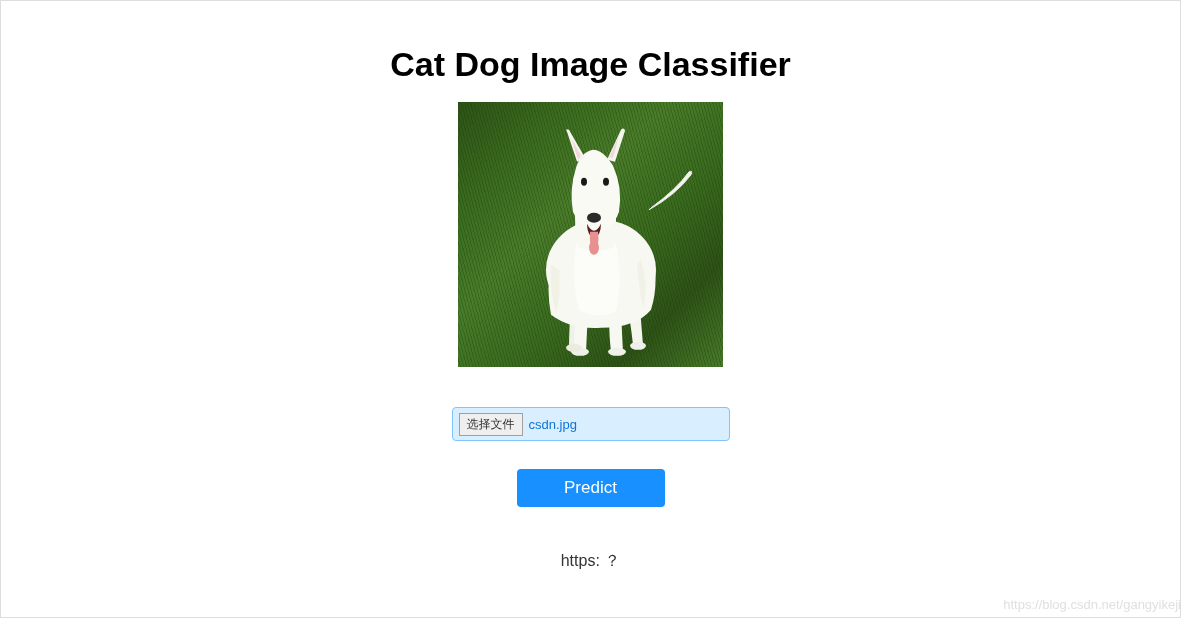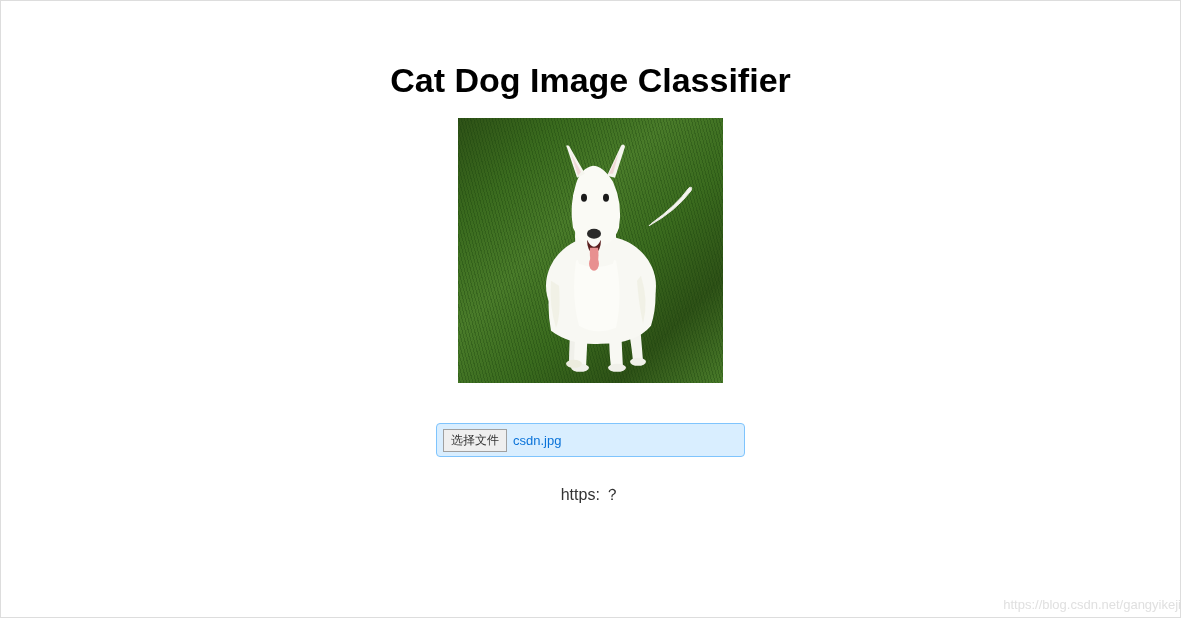--- a/index.html
+++ b/index.html
@@ -14,21 +14,21 @@
       height: 618px;
       position: relative;
     }
     .container {
       width: 100%;
       height: 100%;
       border: 1px solid #ddd;
       display: flex;
       flex-direction: column;
       align-items: center;
-      padding-top: 60px;
+      padding-top: 44px;
     }
     h1 {
       font-size: 34px;
       font-weight: 700;
       color: #000;
       margin-bottom: 18px;
     }
     .image-preview {
       width: 265px;
       height: 265px;
@@ -46,21 +46,21 @@
     }
     .dog-svg {
       position: absolute;
       left: 50%;
       top: 50%;
       transform: translate(-50%, -48%);
       width: 220px;
       height: 240px;
     }
     .file-input-wrapper {
-      width: 309px;
+      width: 278px;
       height: 34px;
       background: #d9eeff;
       border: 1px solid #7fc4fd;
       border-radius: 4px;
       display: flex;
       align-items: center;
       padding: 4px 6px;
       margin-bottom: 28px;
     }
     .file-button {
@@ -153,20 +153,21 @@
       <path d="M 70 145 Q 68 170 75 192 Q 80 180 78 150 Z" fill="#ececde" opacity="0.6"></path>
       <path d="M 160 140 Q 168 165 162 188 Q 158 170 156 145 Z" fill="#ececde" opacity="0.6"></path>
     </svg>
   </div>
 
   <div class="file-input-wrapper">
     <button class="file-button">选择文件</button>
     <span class="file-name">csdn.jpg</span>
   </div>
 
+  <button class="predict-button">Predict</button>
 
   <div class="result-text">
     <span>https:</span>
     <span>？</span>
   </div>
 
 </div>
 
 <div class="watermark">https://blog.csdn.net/gangyikeji</div>
 

